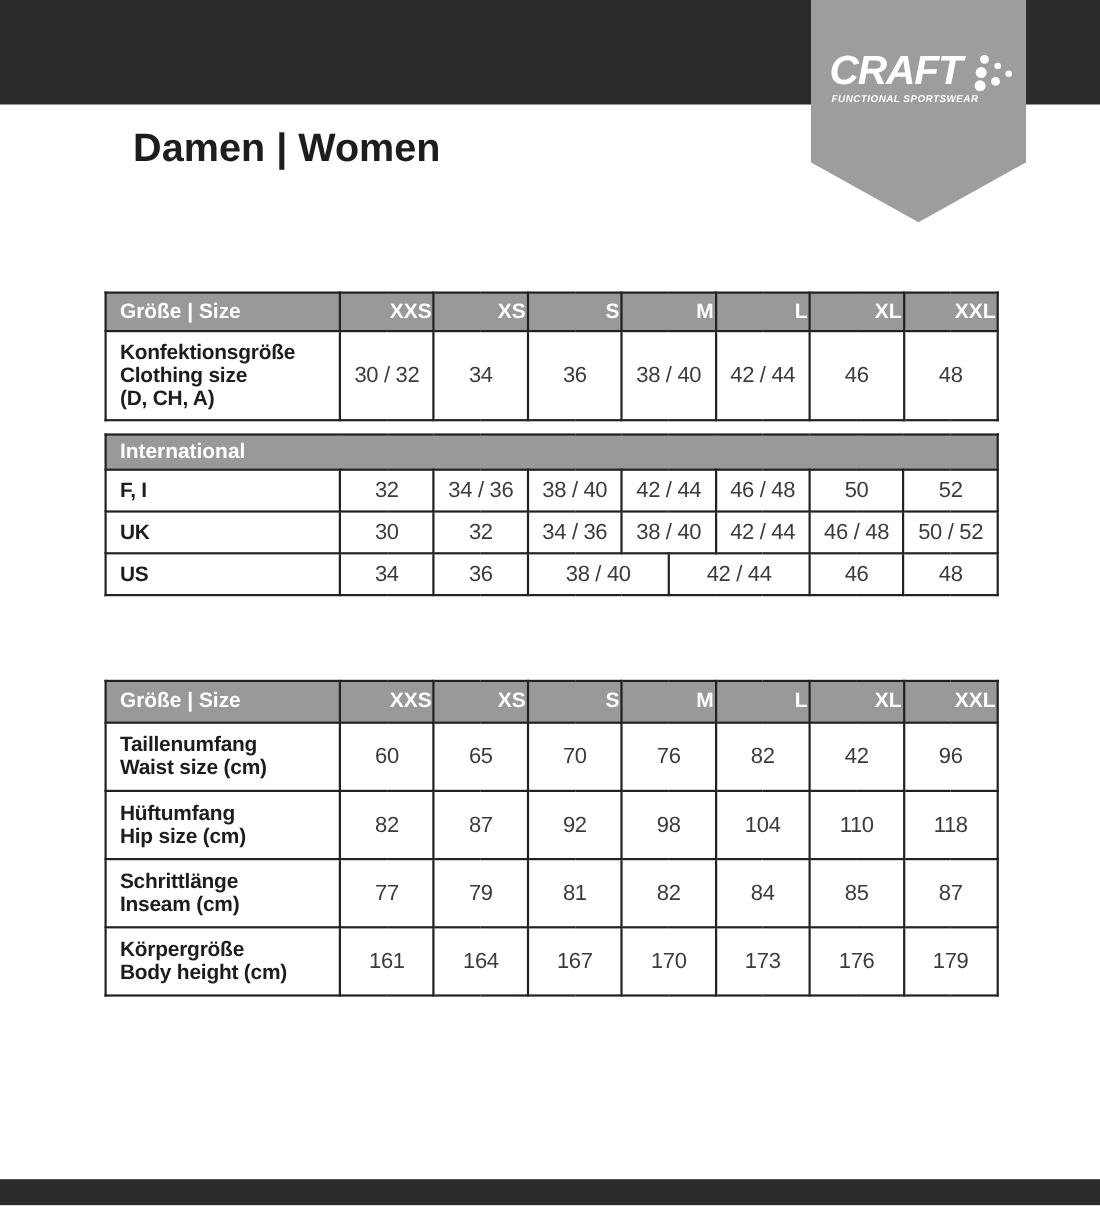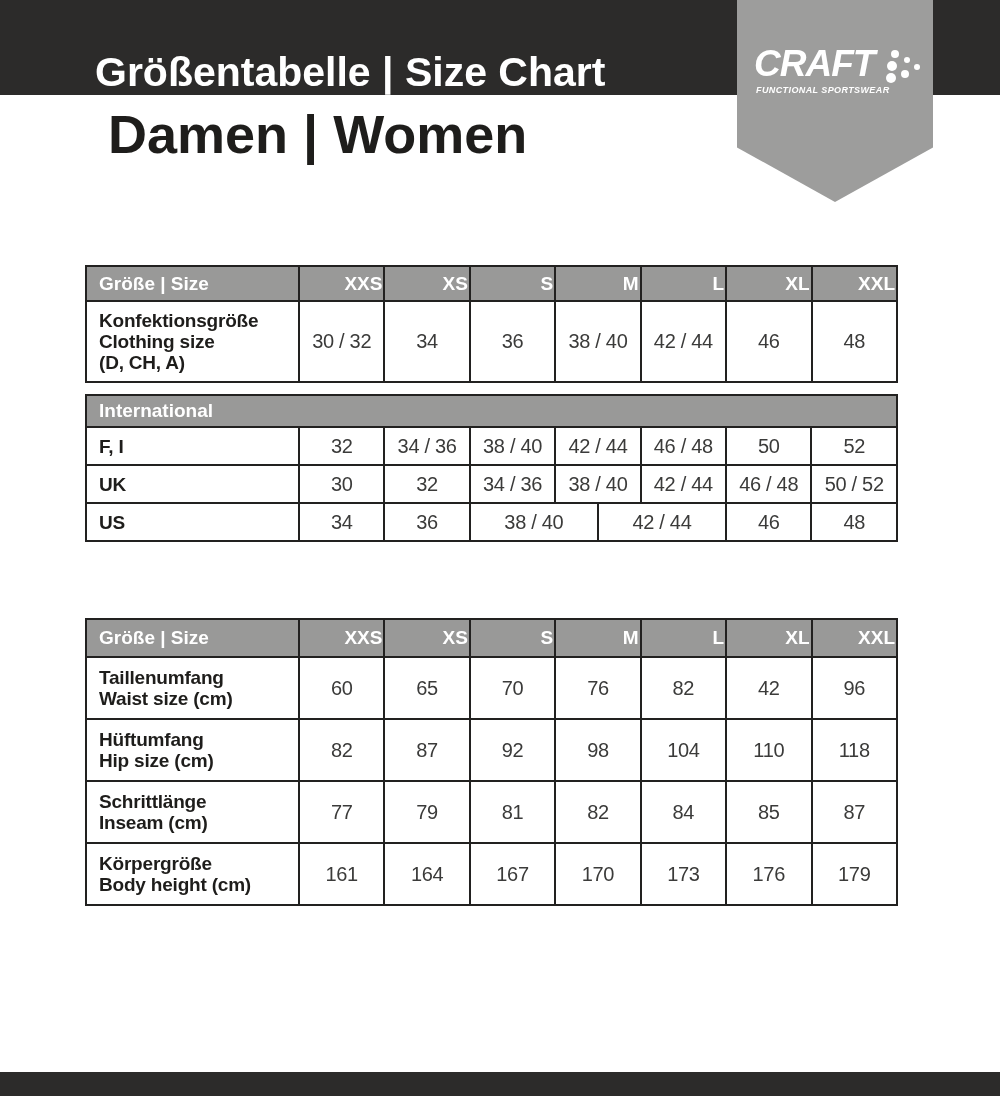--- a/index.html
+++ b/index.html
@@ -8,22 +8,22 @@
     background:#ffffff; font-family:"Liberation Sans", sans-serif;
   }
 
   
   .top-band { position:absolute; left:0; top:0; width:1000px; height:95px; background:#2c2b2a; z-index:1; }
   .title1 {
     position:absolute; left:95px; top:50px; z-index:2;
     font-size:41px; font-weight:bold; color:#ffffff; line-height:44px; white-space:nowrap;
   }
   .title2 {
-    position:absolute; left:108px; top:111px; z-index:2;
-    font-size:54px; font-weight:bold; color:#1e1d1b; line-height:46px; white-space:nowrap;
+    position:absolute; left:121px; top:111px; z-index:2;
+    font-size:36px; font-weight:bold; color:#1e1d1b; line-height:46px; white-space:nowrap;
   }
 
   
   .pennant {
     position:absolute; left:737px; top:0; width:196px; height:202px; z-index:3;
     background:#9d9d9c;
     -webkit-clip-path:polygon(0 0,100% 0,100% 73%,50% 100%,0 73%);
     clip-path:polygon(0 0,100% 0,100% 73%,50% 100%,0 73%);
   }
   .brand {
@@ -33,21 +33,21 @@
   }
   .logo-dots { position:absolute; left:147px; top:44px; }
   .tagline {
     position:absolute; left:19px; top:85px;
     font-size:9px; font-weight:bold; font-style:italic; color:#ffffff;
     letter-spacing:0.4px; white-space:nowrap;
   }
 
   
   table {
-    position:absolute; left:85px; border-collapse:collapse; table-layout:fixed;
+    position:absolute; left:95px; border-collapse:collapse; table-layout:fixed;
     width:813px;
   }
   #clothing      { top:265px; }
   #international { top:394px; }
   #measurements  { top:618px; }
 
   th, td { border:2px solid #222120; vertical-align:middle; }
 
   .head-row  th { background:#999998; color:#ffffff; }
   .head-label, .band-cell {
@@ -75,21 +75,20 @@
 
   
   .bottom-band { position:absolute; left:0; top:1072px; width:1000px; height:24px; background:#2c2b2a; }
 </style>
 </head>
 <body>
 
 <div class="page">
 
   <div class="top-band"></div>
-  <div class="title1">Größentabelle | Size Chart</div>
   <div class="title2">Damen | Women</div>
 
   <div class="pennant">
     <div class="brand">CRAFT</div>
     <svg class="logo-dots" width="38" height="44" viewBox="0 0 38 44">
       <circle cx="11" cy="10" r="4" fill="#ffffff"></circle>
       <circle cx="23" cy="16" r="3" fill="#ffffff"></circle>
       <circle cx="33" cy="23" r="3" fill="#ffffff"></circle>
       <circle cx="8" cy="22" r="5" fill="#ffffff"></circle>
       <circle cx="21" cy="30" r="4" fill="#ffffff"></circle>

